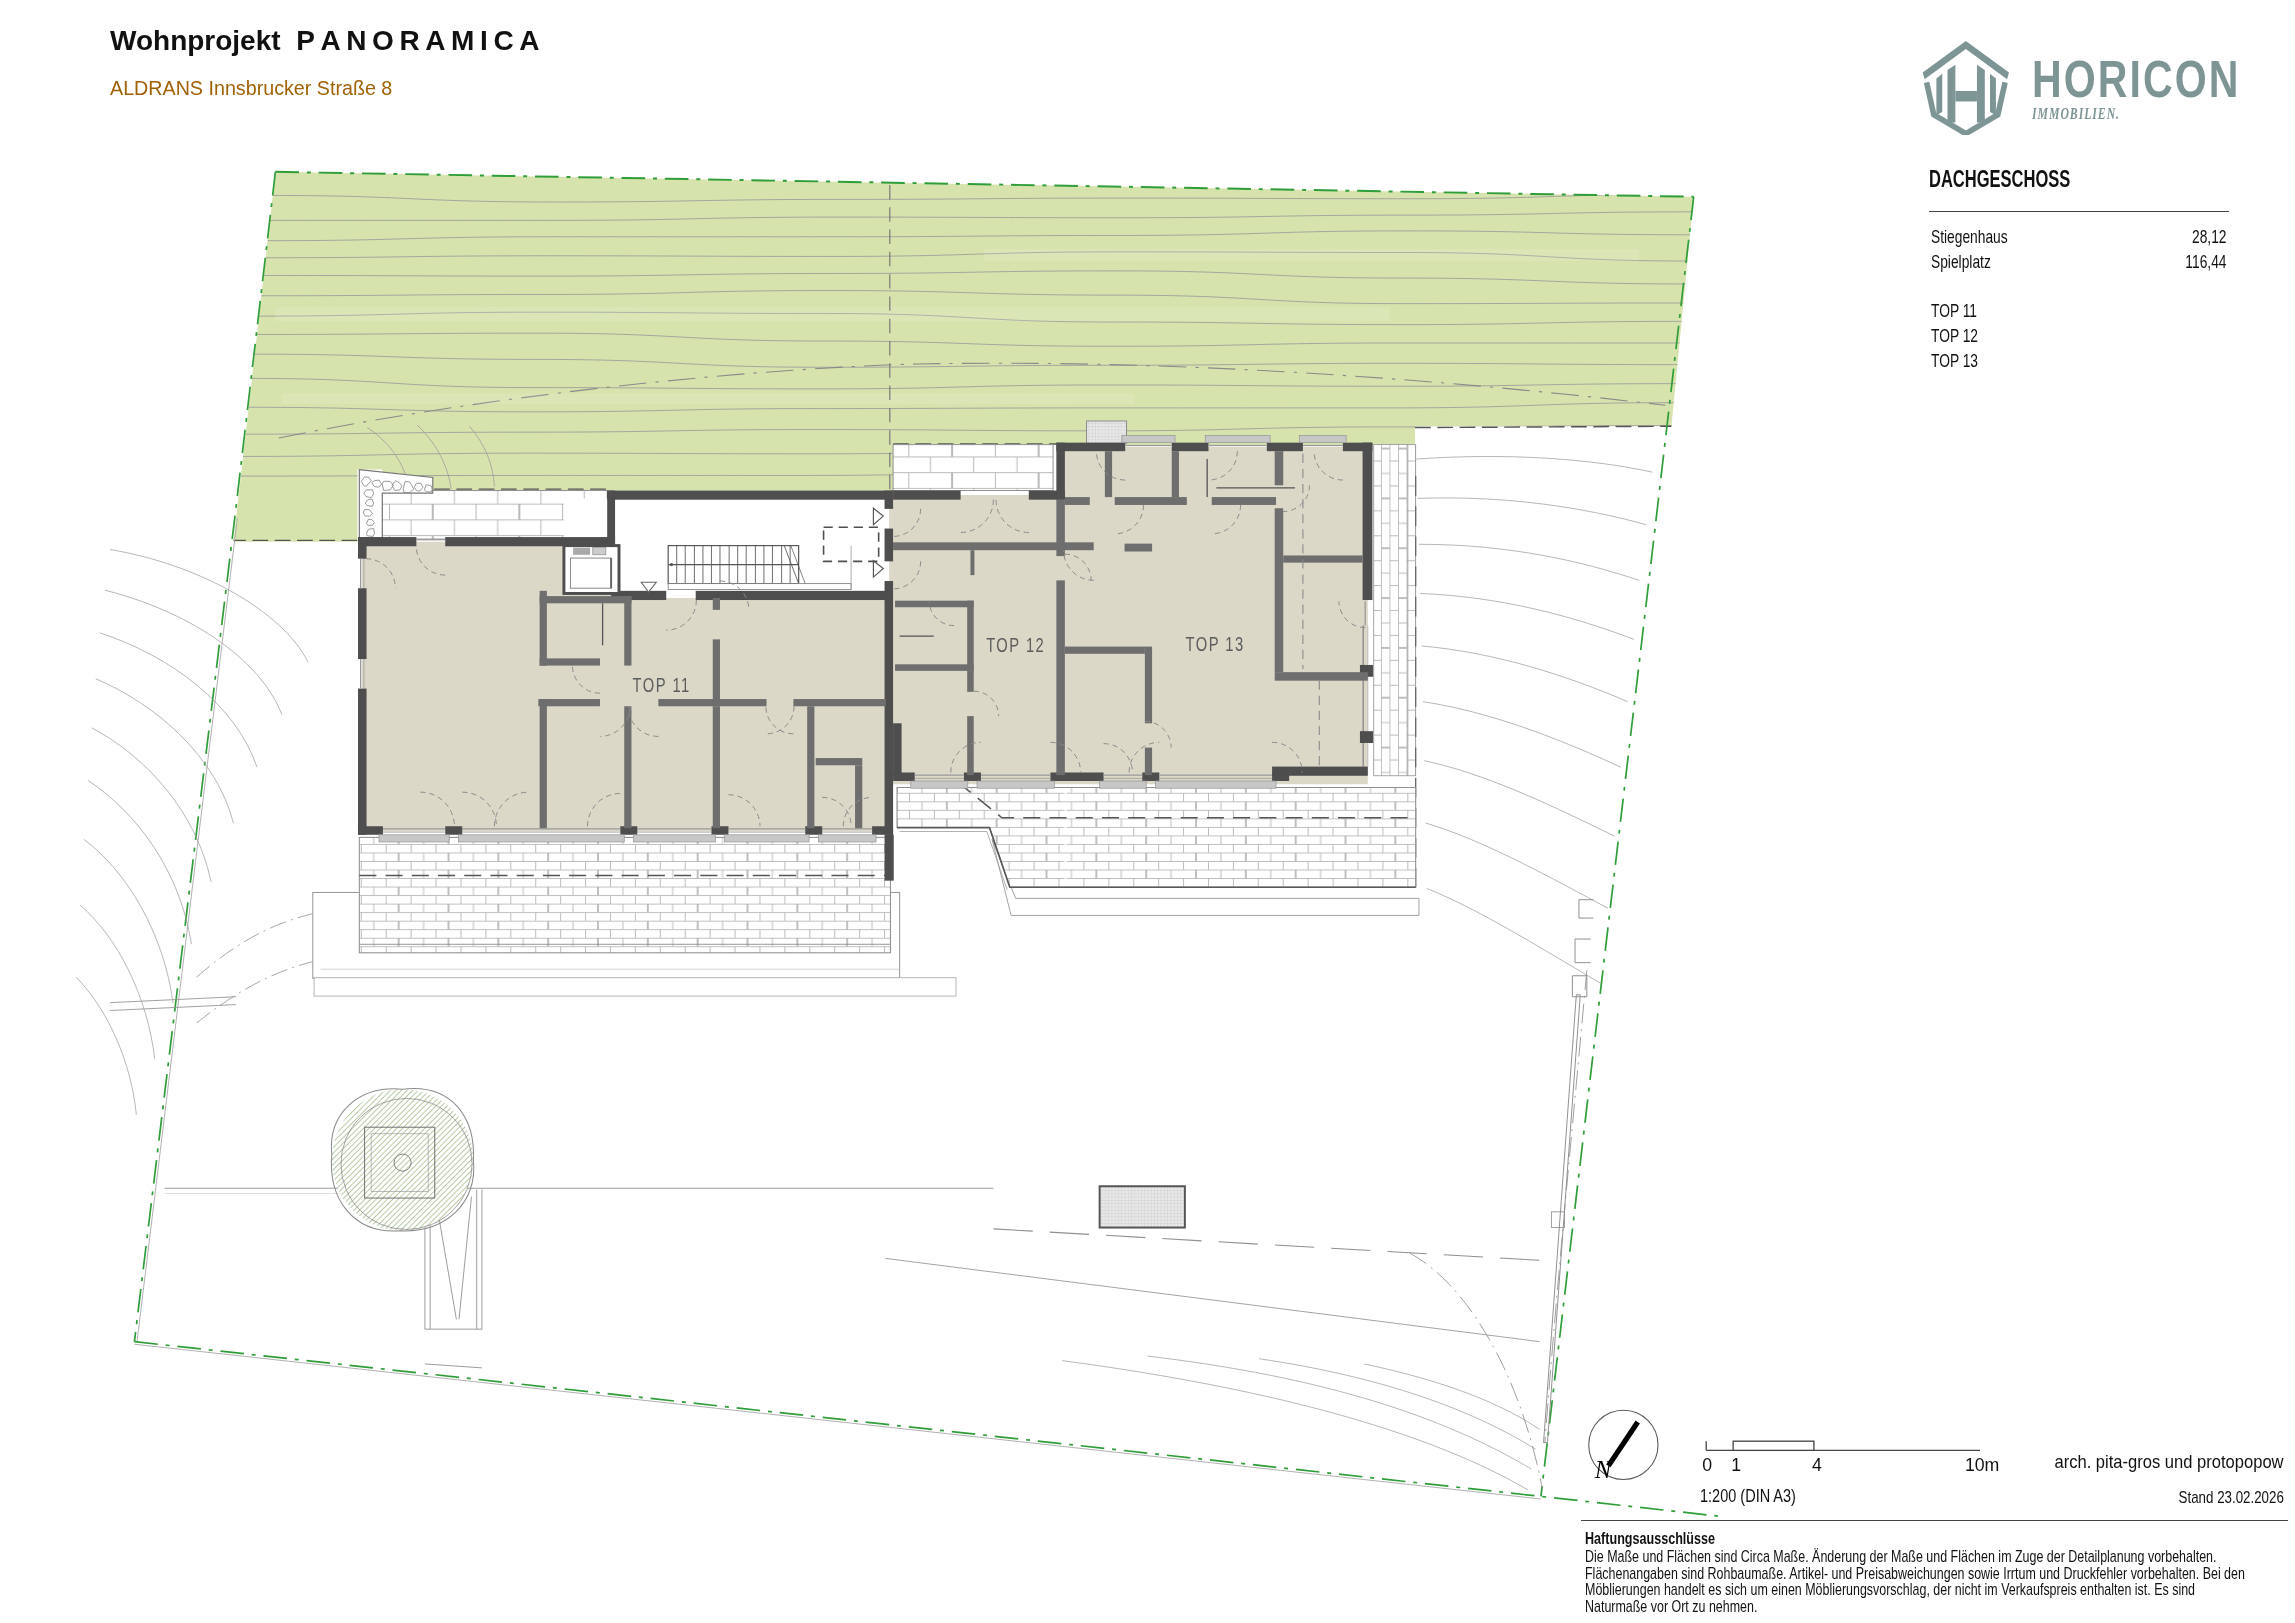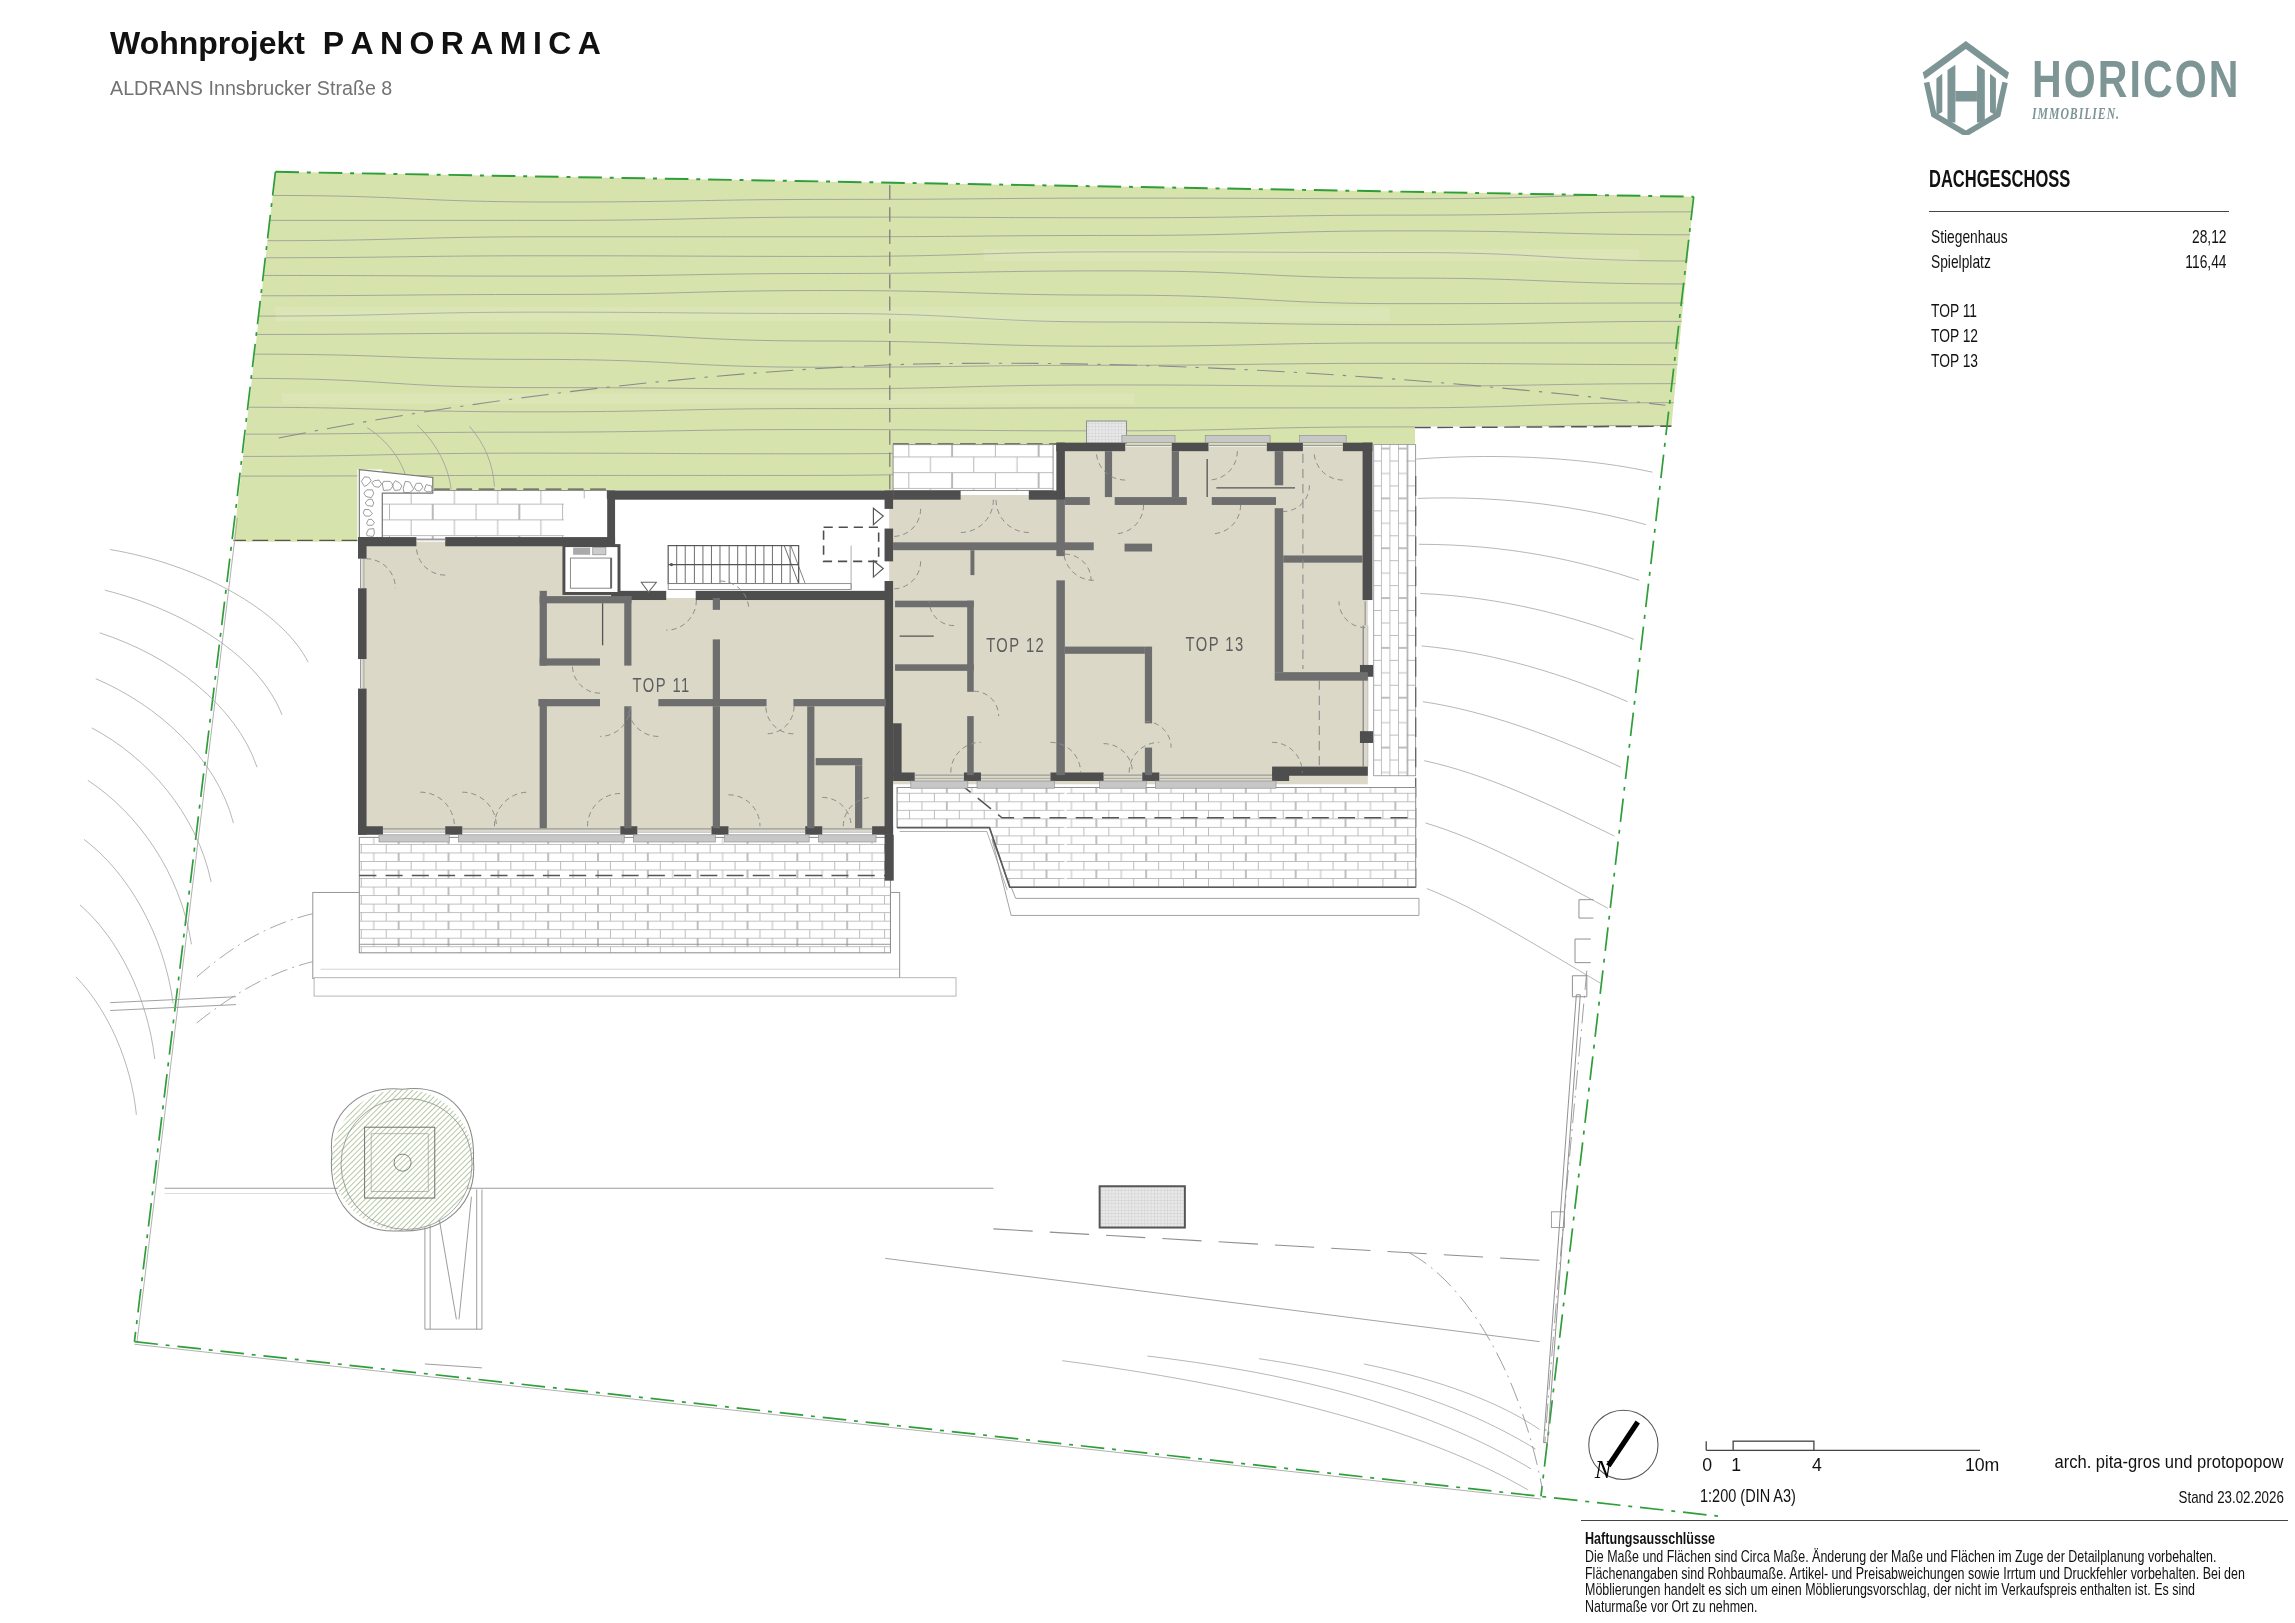--- a/index.html
+++ b/index.html
@@ -1,20 +1,20 @@
 <!DOCTYPE html>
 <html style="font-size:10.5px"><head><meta charset="utf-8"><style>
 html,body{margin:0;padding:0;width:2295px;height:1623px;background:#fff;overflow:hidden;}
 body{font-family:"Liberation Sans",sans-serif;}
 .abs{position:absolute;}
 </style></head><body>
 
-<div class="abs" style="left:110px;top:25px;font-size:32px;font-weight:bold;color:#111;white-space:nowrap;">Wohnprojekt&nbsp;&nbsp;P A N O R A M I C A</div>
-
-<div class="abs" style="left:110px;top:77px;font-size:19.7px;color:#737373;">ALDRANS Innsbrucker Straße 8</div>
+<div class="abs" style="left:110px;top:25px;font-size:28px;font-weight:bold;color:#111;white-space:nowrap;">Wohnprojekt&nbsp;&nbsp;P A N O R A M I C A</div>
+
+<div class="abs" style="left:110px;top:77px;font-size:19.7px;color:#a16207;">ALDRANS Innsbrucker Straße 8</div>
 
 <svg class="abs" style="left:1922px;top:41px;" width="87" height="94" viewBox="0 0 133 143" preserveAspectRatio="none">
 <g fill="#7e9596">
 <polygon points="67,0 133,48 130,58 67,12 4,58 1,48"></polygon>
 <path d="M7,63 L18,112 L67,141 L116,112 L127,63" fill="none" stroke="#7e9596" stroke-width="8.5"></path>
 <polygon points="22,57 31,50 31,108 22,113"></polygon>
 <polygon points="39,44 51,36 51,124 39,124"></polygon>
 <polygon points="84,36 96,44 96,124 84,124"></polygon>
 <polygon points="104,50 113,57 113,113 104,108"></polygon>
 <rect x="51" y="76" width="33" height="16"></rect>

